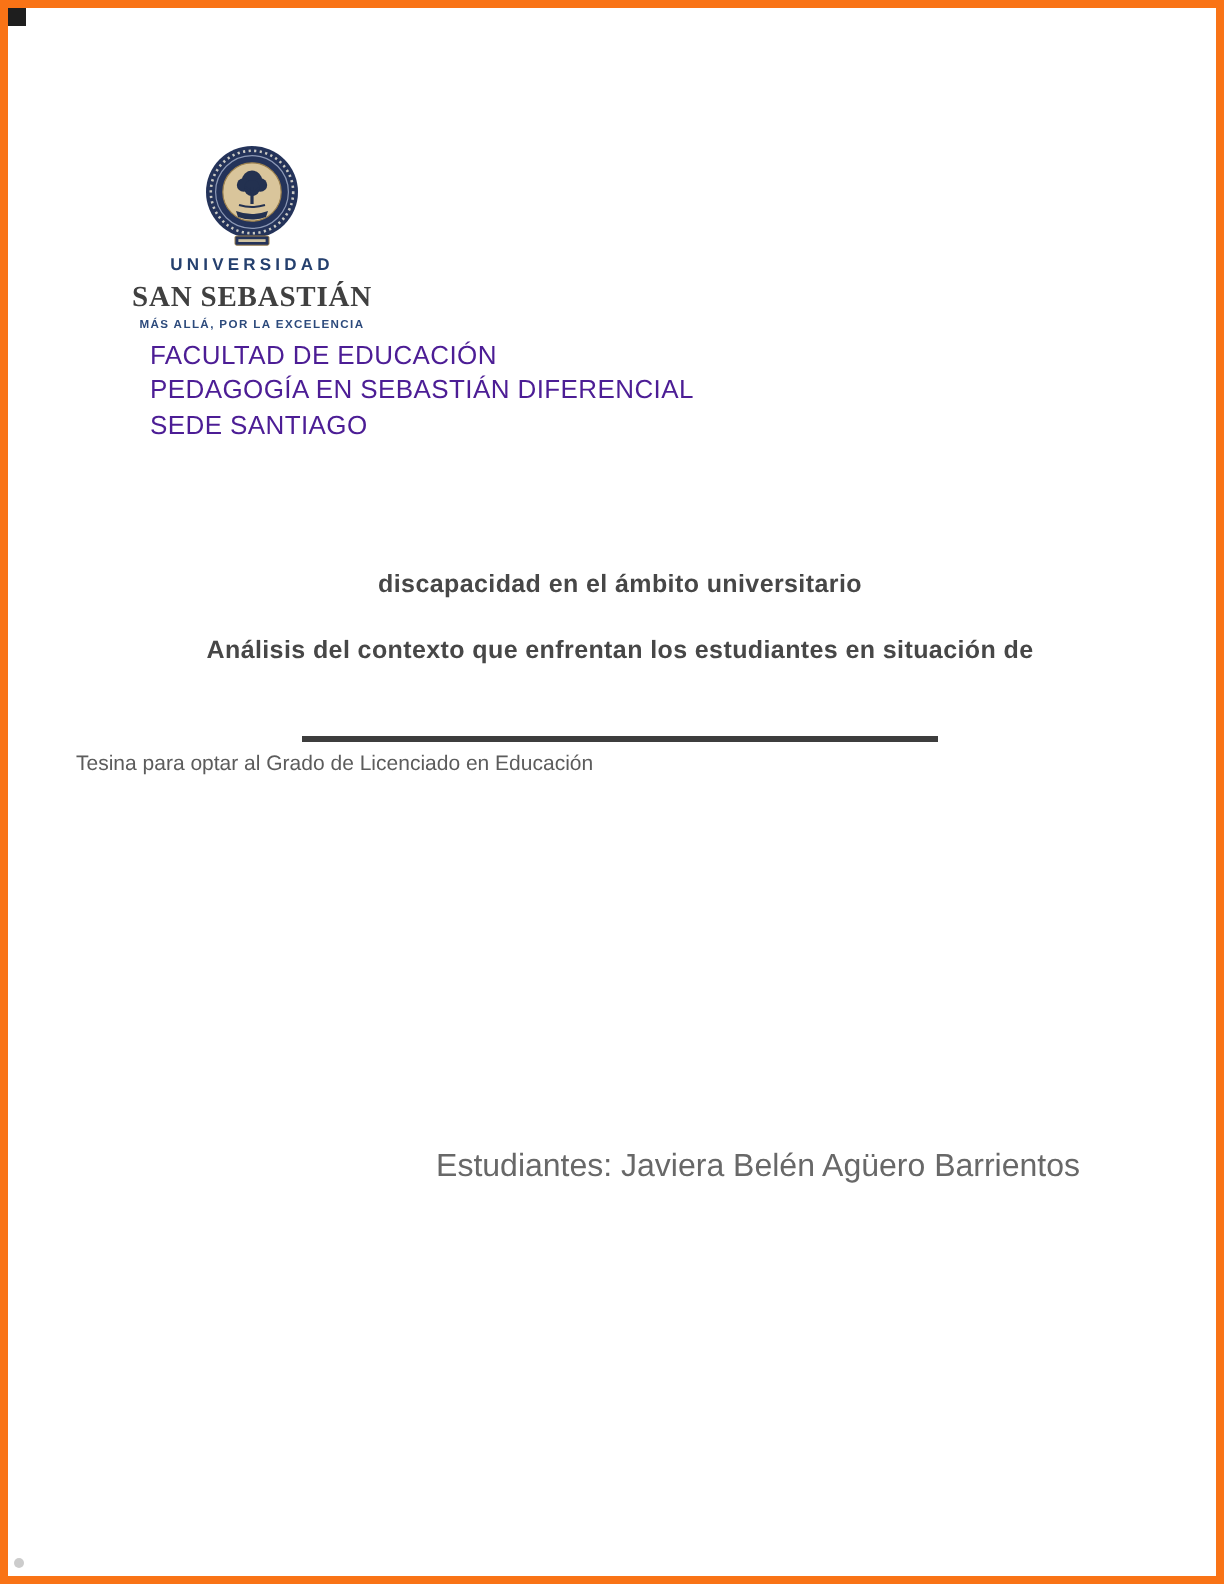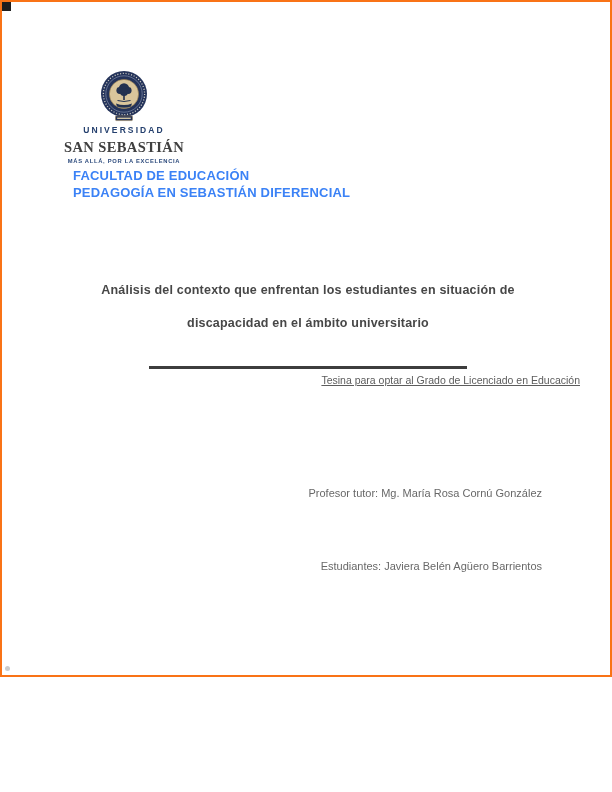--- a/index.html
+++ b/index.html
@@ -3,24 +3,24 @@
 <meta charset="utf-8">
 <style>
   html, body {
     margin: 0;
     padding: 0;
     background: #ffffff;
   }
   .page {
     position: relative;
     width: 612px;
-    height: 677px;
+    height: 792px;
     background: #ffffff;
     box-sizing: border-box;
-    border: 2px solid #f97316;
+    border: 4px solid #f97316;
     overflow: hidden;
     font-family: "Liberation Sans", sans-serif;
     color: #454545;
   }
   .corner-artifact {
     position: absolute;
     left: 0;
     top: 0;
     width: 9px;
     height: 9px;
@@ -75,24 +75,24 @@
     color: #2c4a7c;
     white-space: nowrap;
   }
 
   
   .faculty-block {
     position: absolute;
     left: 71px;
     top: 165px;
     font-size: 13px;
-    font-weight: bold;
+    font-weight: normal;
     line-height: 17.3px;
     letter-spacing: 0.2px;
-    color: #3b82f6;
+    color: #4c1d95;
   }
 
   
   .title-block {
     position: absolute;
     left: 34px;
     width: 544px;
     top: 272px;
     text-align: center;
     font-size: 12.5px;
@@ -109,43 +109,42 @@
     top: 364px;
     width: 318px;
     height: 2.5px;
     background: #3d3d3d;
   }
   .degree-note {
     position: absolute;
     left: 34px;
     width: 544px;
     top: 372px;
-    text-align: right;
+    text-align: left;
     font-size: 10.5px;
     color: #5c5c5c;
-    text-decoration: underline;
   }
 
   
   .advisor-line {
     position: absolute;
     right: 68px;
     top: 485px;
     font-size: 11px;
     color: #686868;
     text-align: right;
     white-space: nowrap;
   }
 
   
   .students-block {
     position: absolute;
     right: 68px;
-    top: 557px;
-    font-size: 11px;
+    top: 573px;
+    font-size: 16px;
     line-height: 14.2px;
     color: #686868;
     text-align: right;
     white-space: nowrap;
   }
 </style>
 </head>
 <body>
 
 <div class="page">
@@ -179,29 +178,29 @@
       <rect x="18.2" y="47.6" width="13.6" height="1.4" fill="#cfc3a2"></rect>
     </svg>
     <div class="u-name1">UNIVERSIDAD</div>
     <div class="u-name2">SAN SEBASTIÁN</div>
     <div class="u-tagline">MÁS ALLÁ, POR LA EXCELENCIA</div>
   </div>
 
   <div class="faculty-block">
     <div>FACULTAD DE EDUCACIÓN</div>
     <div>PEDAGOGÍA EN SEBASTIÁN DIFERENCIAL</div>
+    <div>SEDE SANTIAGO</div>
   </div>
 
   <div class="title-block">
+    <div>discapacidad en el ámbito universitario</div>
     <div>Análisis del contexto que enfrentan los estudiantes en situación de</div>
-    <div>discapacidad en el ámbito universitario</div>
   </div>
 
   <div class="divider"></div>
   <div class="degree-note">Tesina para optar al Grado de Licenciado en Educación</div>
 
-  <div class="advisor-line">Profesor tutor: Mg. María Rosa Cornú González</div>
 
   <div class="students-block">
     <div>Estudiantes: Javiera Belén Agüero Barrientos</div>
   </div>
 
 </div>
 
 </body></html>

